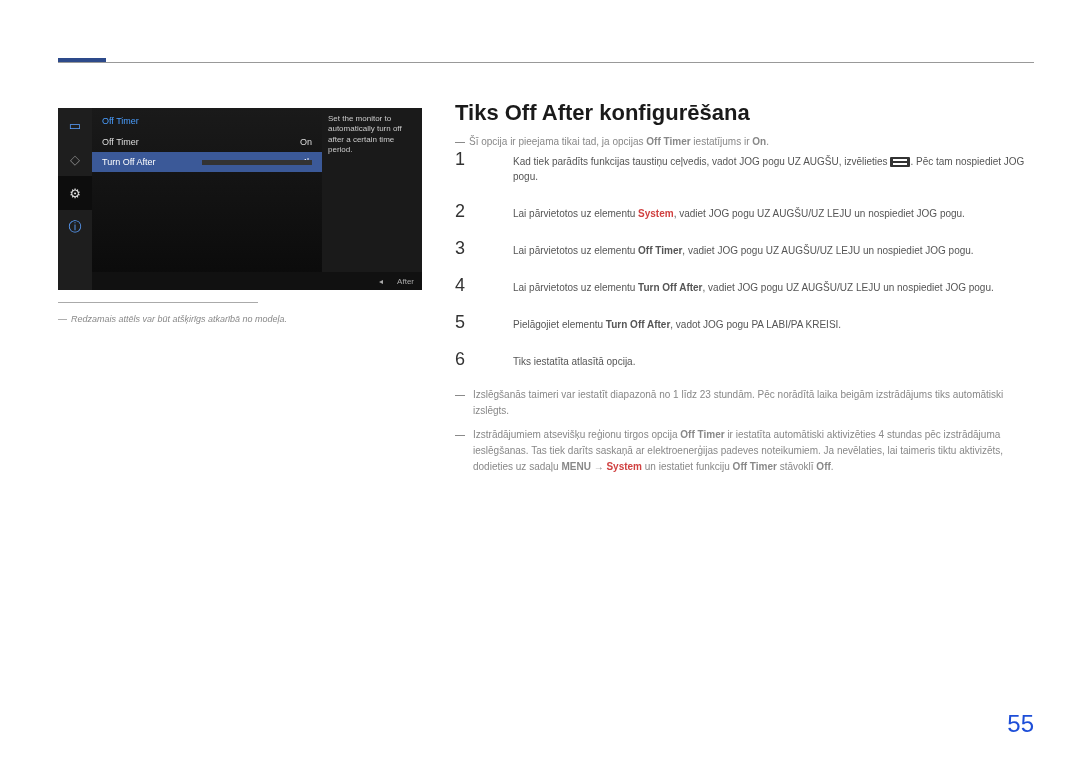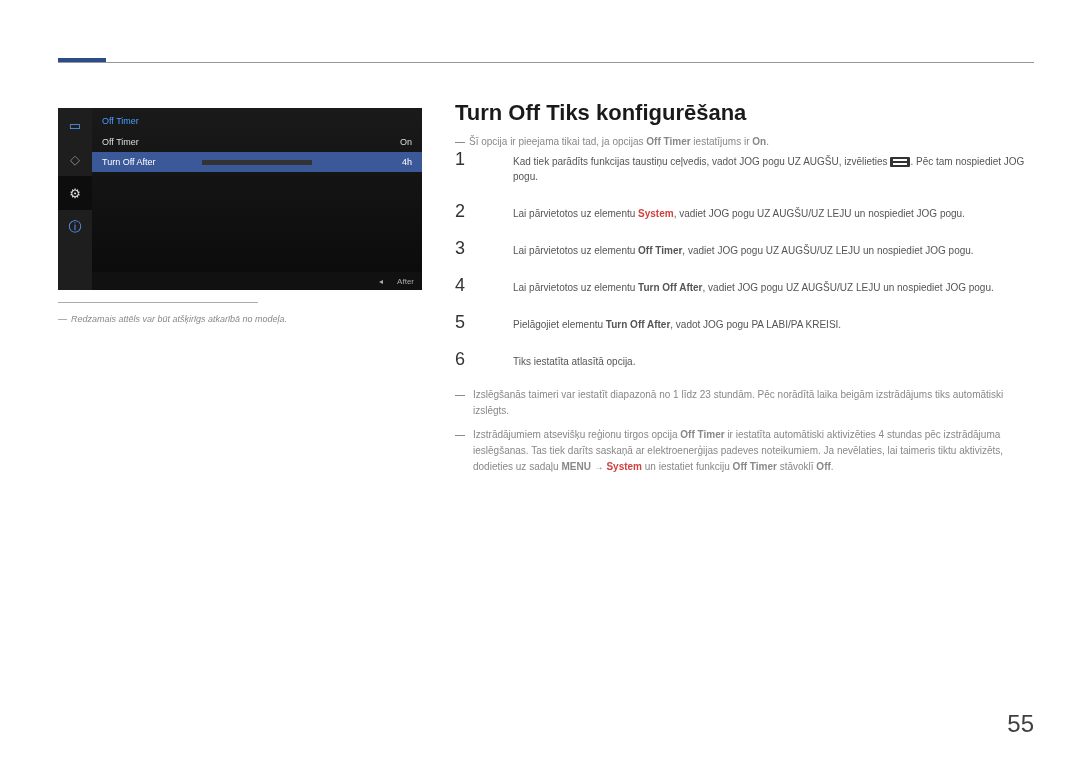--- a/index.html
+++ b/index.html
@@ -198,21 +198,21 @@
       line-height: 1.6;
       margin-bottom: 8px;
       display: flex;
       gap: 4px;
     }
     .page-num {
       position: absolute;
       bottom: 25px;
       right: 46px;
       font-size: 24px;
-      color: #404040;
+      color: #1d4ed8;
     }
   </style>
 </head>
 <body>
 
 <div class="top-accent"></div>
 <div class="top-bar"></div>
 
 <div class="monitor-ui">
   <div class="monitor-sidebar">
@@ -226,33 +226,34 @@
     <div class="menu-row">
       <span>Off Timer</span>
       <span>On</span>
     </div>
     <div class="menu-row selected">
       <span>Turn Off After</span>
       <span class="slider-track"><span class="slider-fill"></span></span>
       <span>4h</span>
     </div>
   </div>
+  <div class="menu-desc">Set the monitor to automatically turn off after a certain time period.</div>
   <div class="monitor-footer">
     <span>◂</span>
     <span>After</span>
   </div>
 </div>
 
 <div class="sep-line"></div>
 <div class="caption">
   <span class="dash">―</span><span>Redzamais attēls var būt atšķirīgs atkarībā no modeļa.</span>
 </div>
 
 <div class="content">
-  <div class="title">Turn Off Tiks konfigurēšana</div>
+  <div class="title">Tiks Off After konfigurēšana</div>
   <div class="note-line">
     <span class="dash">―</span><span>Šī opcija ir pieejama tikai tad, ja opcijas </span><span class="bold">Off Timer</span><span> iestatījums ir </span><span class="bold">On</span><span>.</span>
   </div>
 
   <div class="step">
     <div class="step-num">1</div>
     <div class="step-text"><span>Kad tiek parādīts funkcijas taustiņu ceļvedis, vadot JOG pogu UZ AUGŠU, izvēlieties </span><span class="icon-box"></span><span>. Pēc tam nospiediet JOG pogu.</span></div>
   </div>
 
   <div class="step">

